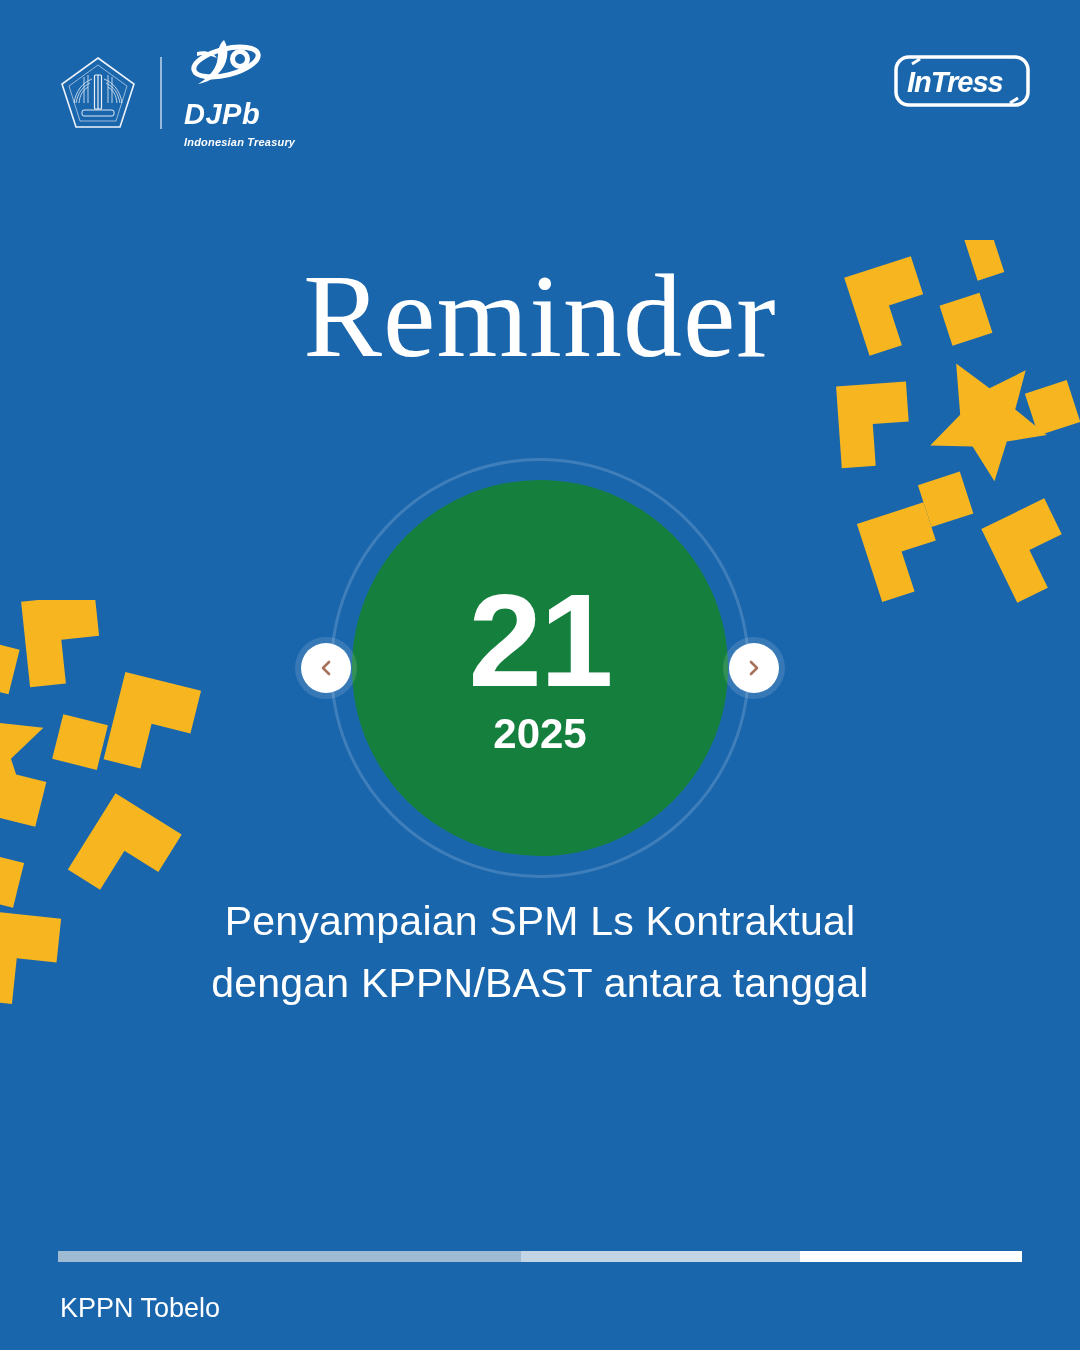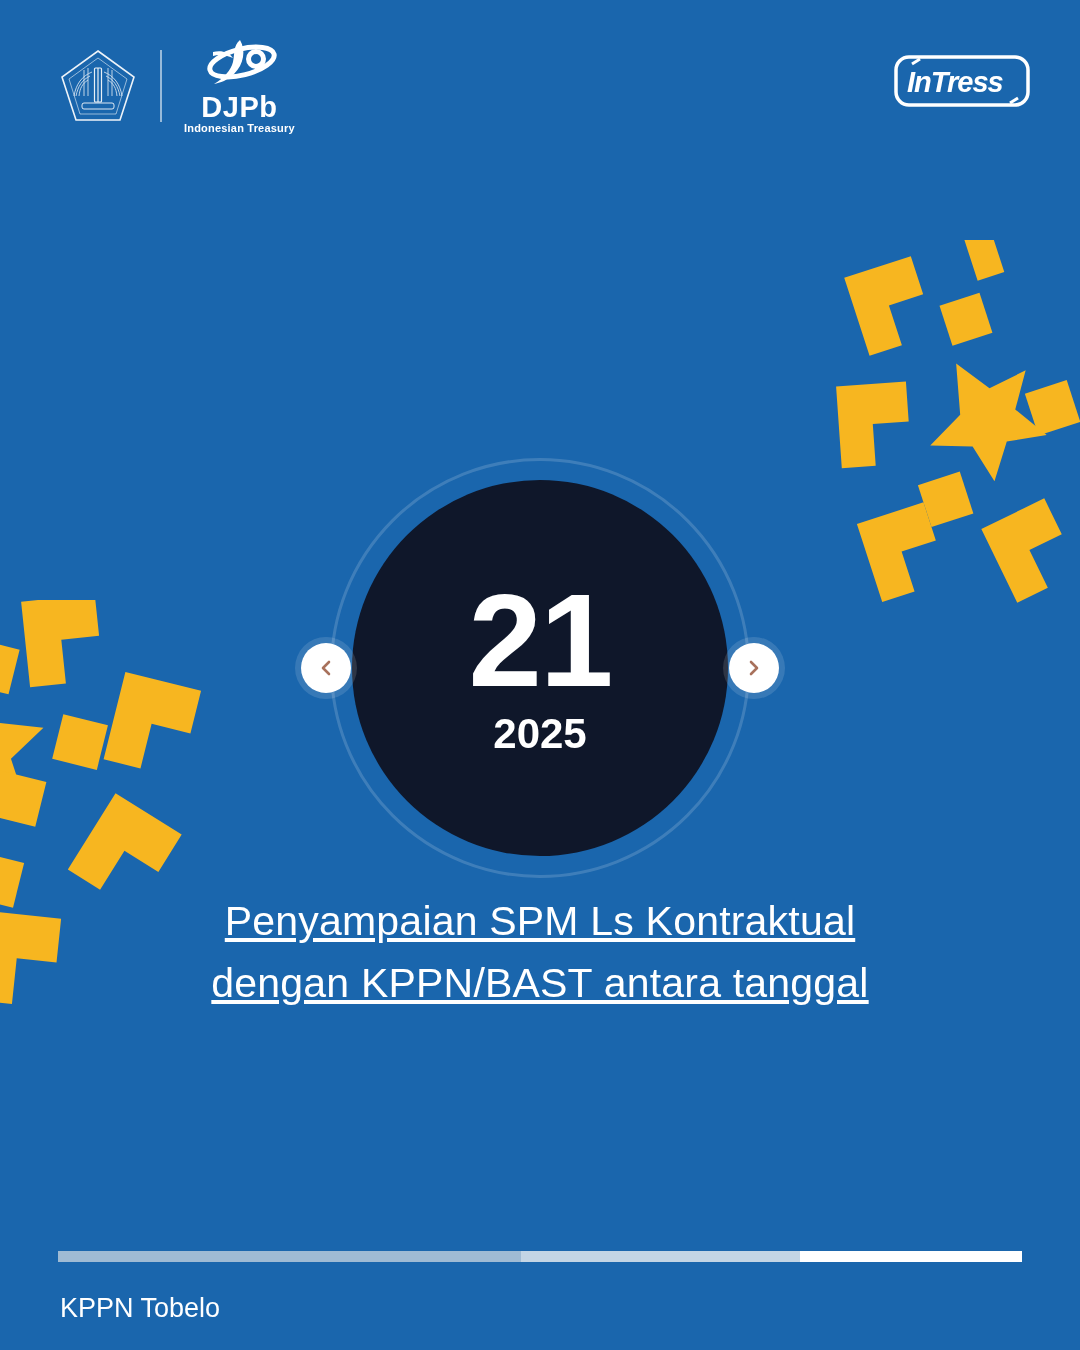--- a/index.html
+++ b/index.html
@@ -40,22 +40,22 @@
   }
   .kemenkeu-logo { width: 80px; height: 80px; display: block; }
   .logo-divider {
     width: 2px;
     height: 72px;
     background: rgba(255,255,255,.55);
   }
   .djpb-block {
     display: flex;
     flex-direction: column;
-    align-items: center;
-    gap: 1px;
+    gap: 8px;
+    font-style: italic;
   }
   .djpb-mark { width: 78px; height: 54px; display: block; }
   .djpb-word {
     color: #ffffff;
     font-weight: bold;
     font-size: 29px;
     letter-spacing: .5px;
     line-height: 1;
   }
   .djpb-sub {
@@ -102,21 +102,21 @@
     inset: 0;
     border-radius: 50%;
     border: 3px solid rgba(255,255,255,.16);
     box-sizing: border-box;
   }
   .date-circle {
     position: absolute;
     left: 22px; top: 22px;
     width: 376px; height: 376px;
     border-radius: 50%;
-    background: #0f172a;
+    background: #15803d;
     display: flex;
     flex-direction: column;
     align-items: center;
     justify-content: center;
   }
   .date-day {
     color: #ffffff;
     font-size: 132px;
     font-weight: bold;
     line-height: .92;
@@ -166,21 +166,20 @@
     position: absolute;
     top: 890px;
     left: 120px;
     right: 120px;
     text-align: center;
     color: #ffffff;
     font-size: 41px;
     font-weight: normal;
     line-height: 1.52;
     letter-spacing: .2px;
-    text-decoration: underline;
   }
   .message .line { display: block; }
 
   
   .footer-bar {
     position: absolute;
     left: 58px;
     right: 58px;
     bottom: 88px;
     height: 11px;
@@ -281,20 +280,21 @@
       <g fill="#ffffff" font-family="'Liberation Sans', sans-serif" font-size="29" font-weight="bold" font-style="italic" letter-spacing="-1">
         <text x="15" y="40">InTress</text>
       </g>
       <g stroke="#ffffff" stroke-width="3" fill="none">
         <path d="M20 12 l8 -5"></path>
         <path d="M118 51 l8 -5"></path>
       </g>
     </svg>
   </div>
 
+  <div class="title">Reminder</div>
 
   <div class="date-wrap">
     <div class="date-ring"></div>
 
     <div class="date-circle">
       <div class="date-day">21</div>
       <div class="date-year">2025</div>
     </div>
 
     <div class="nav-btn nav-prev">

